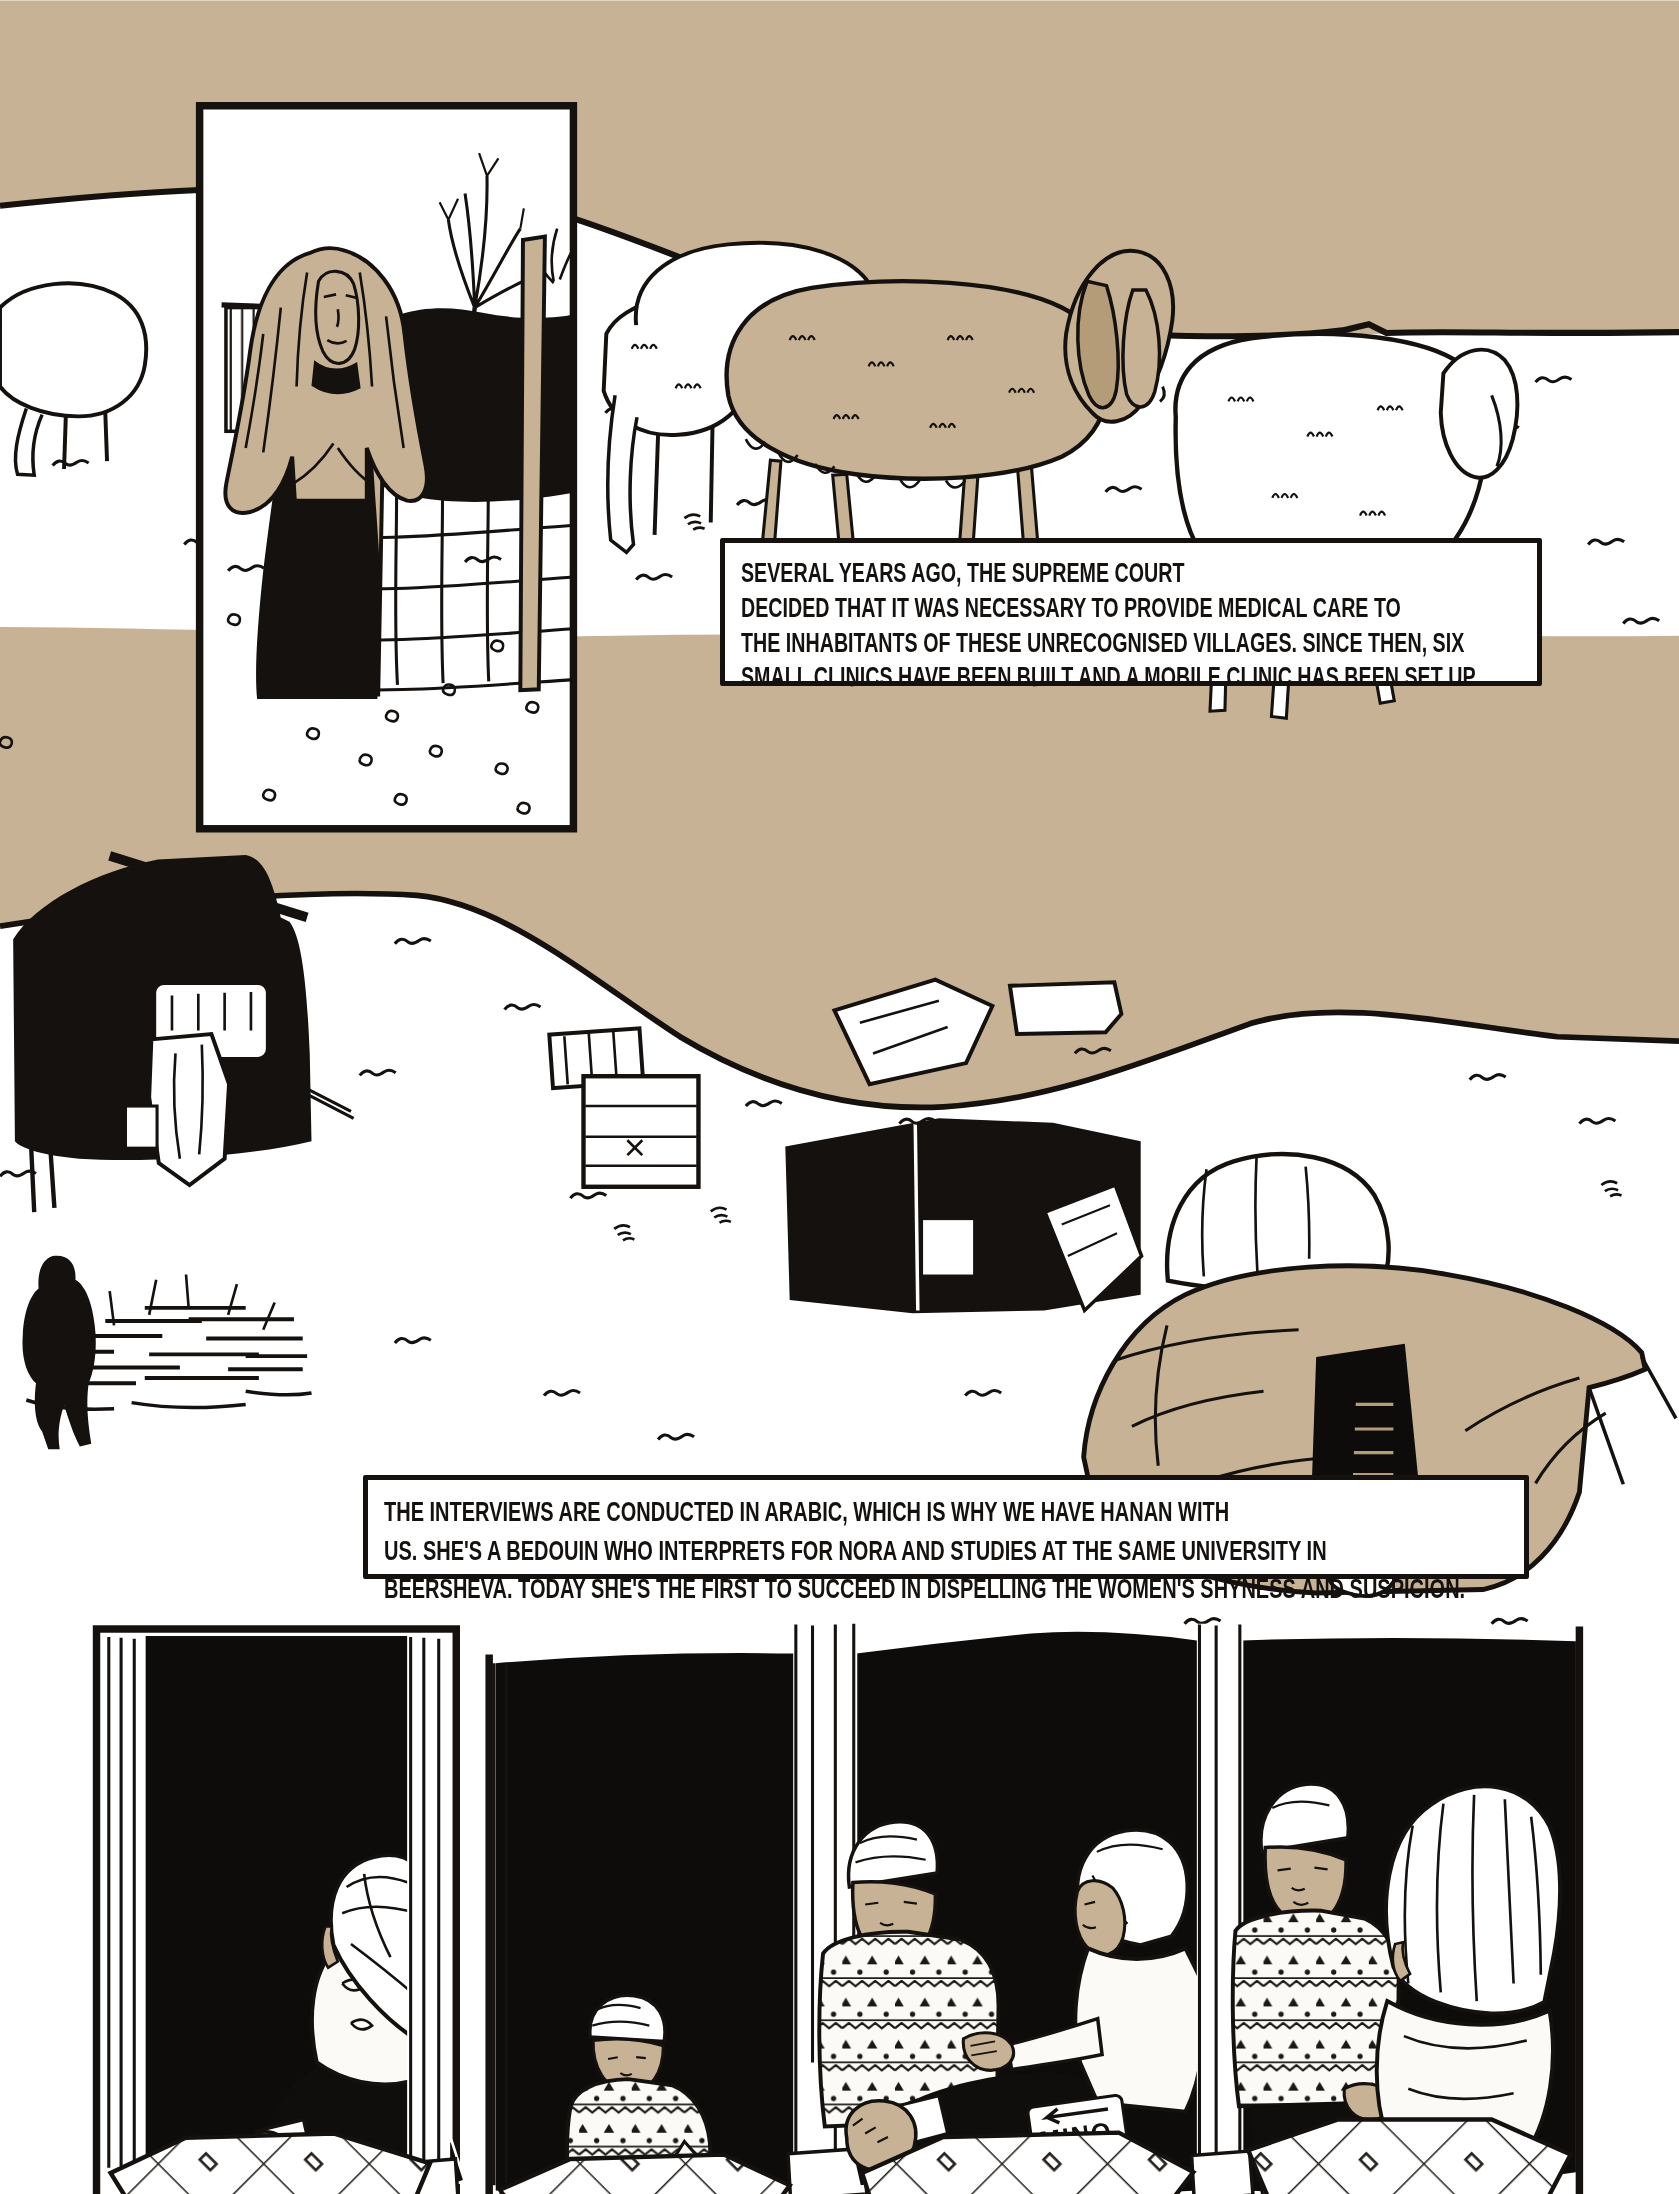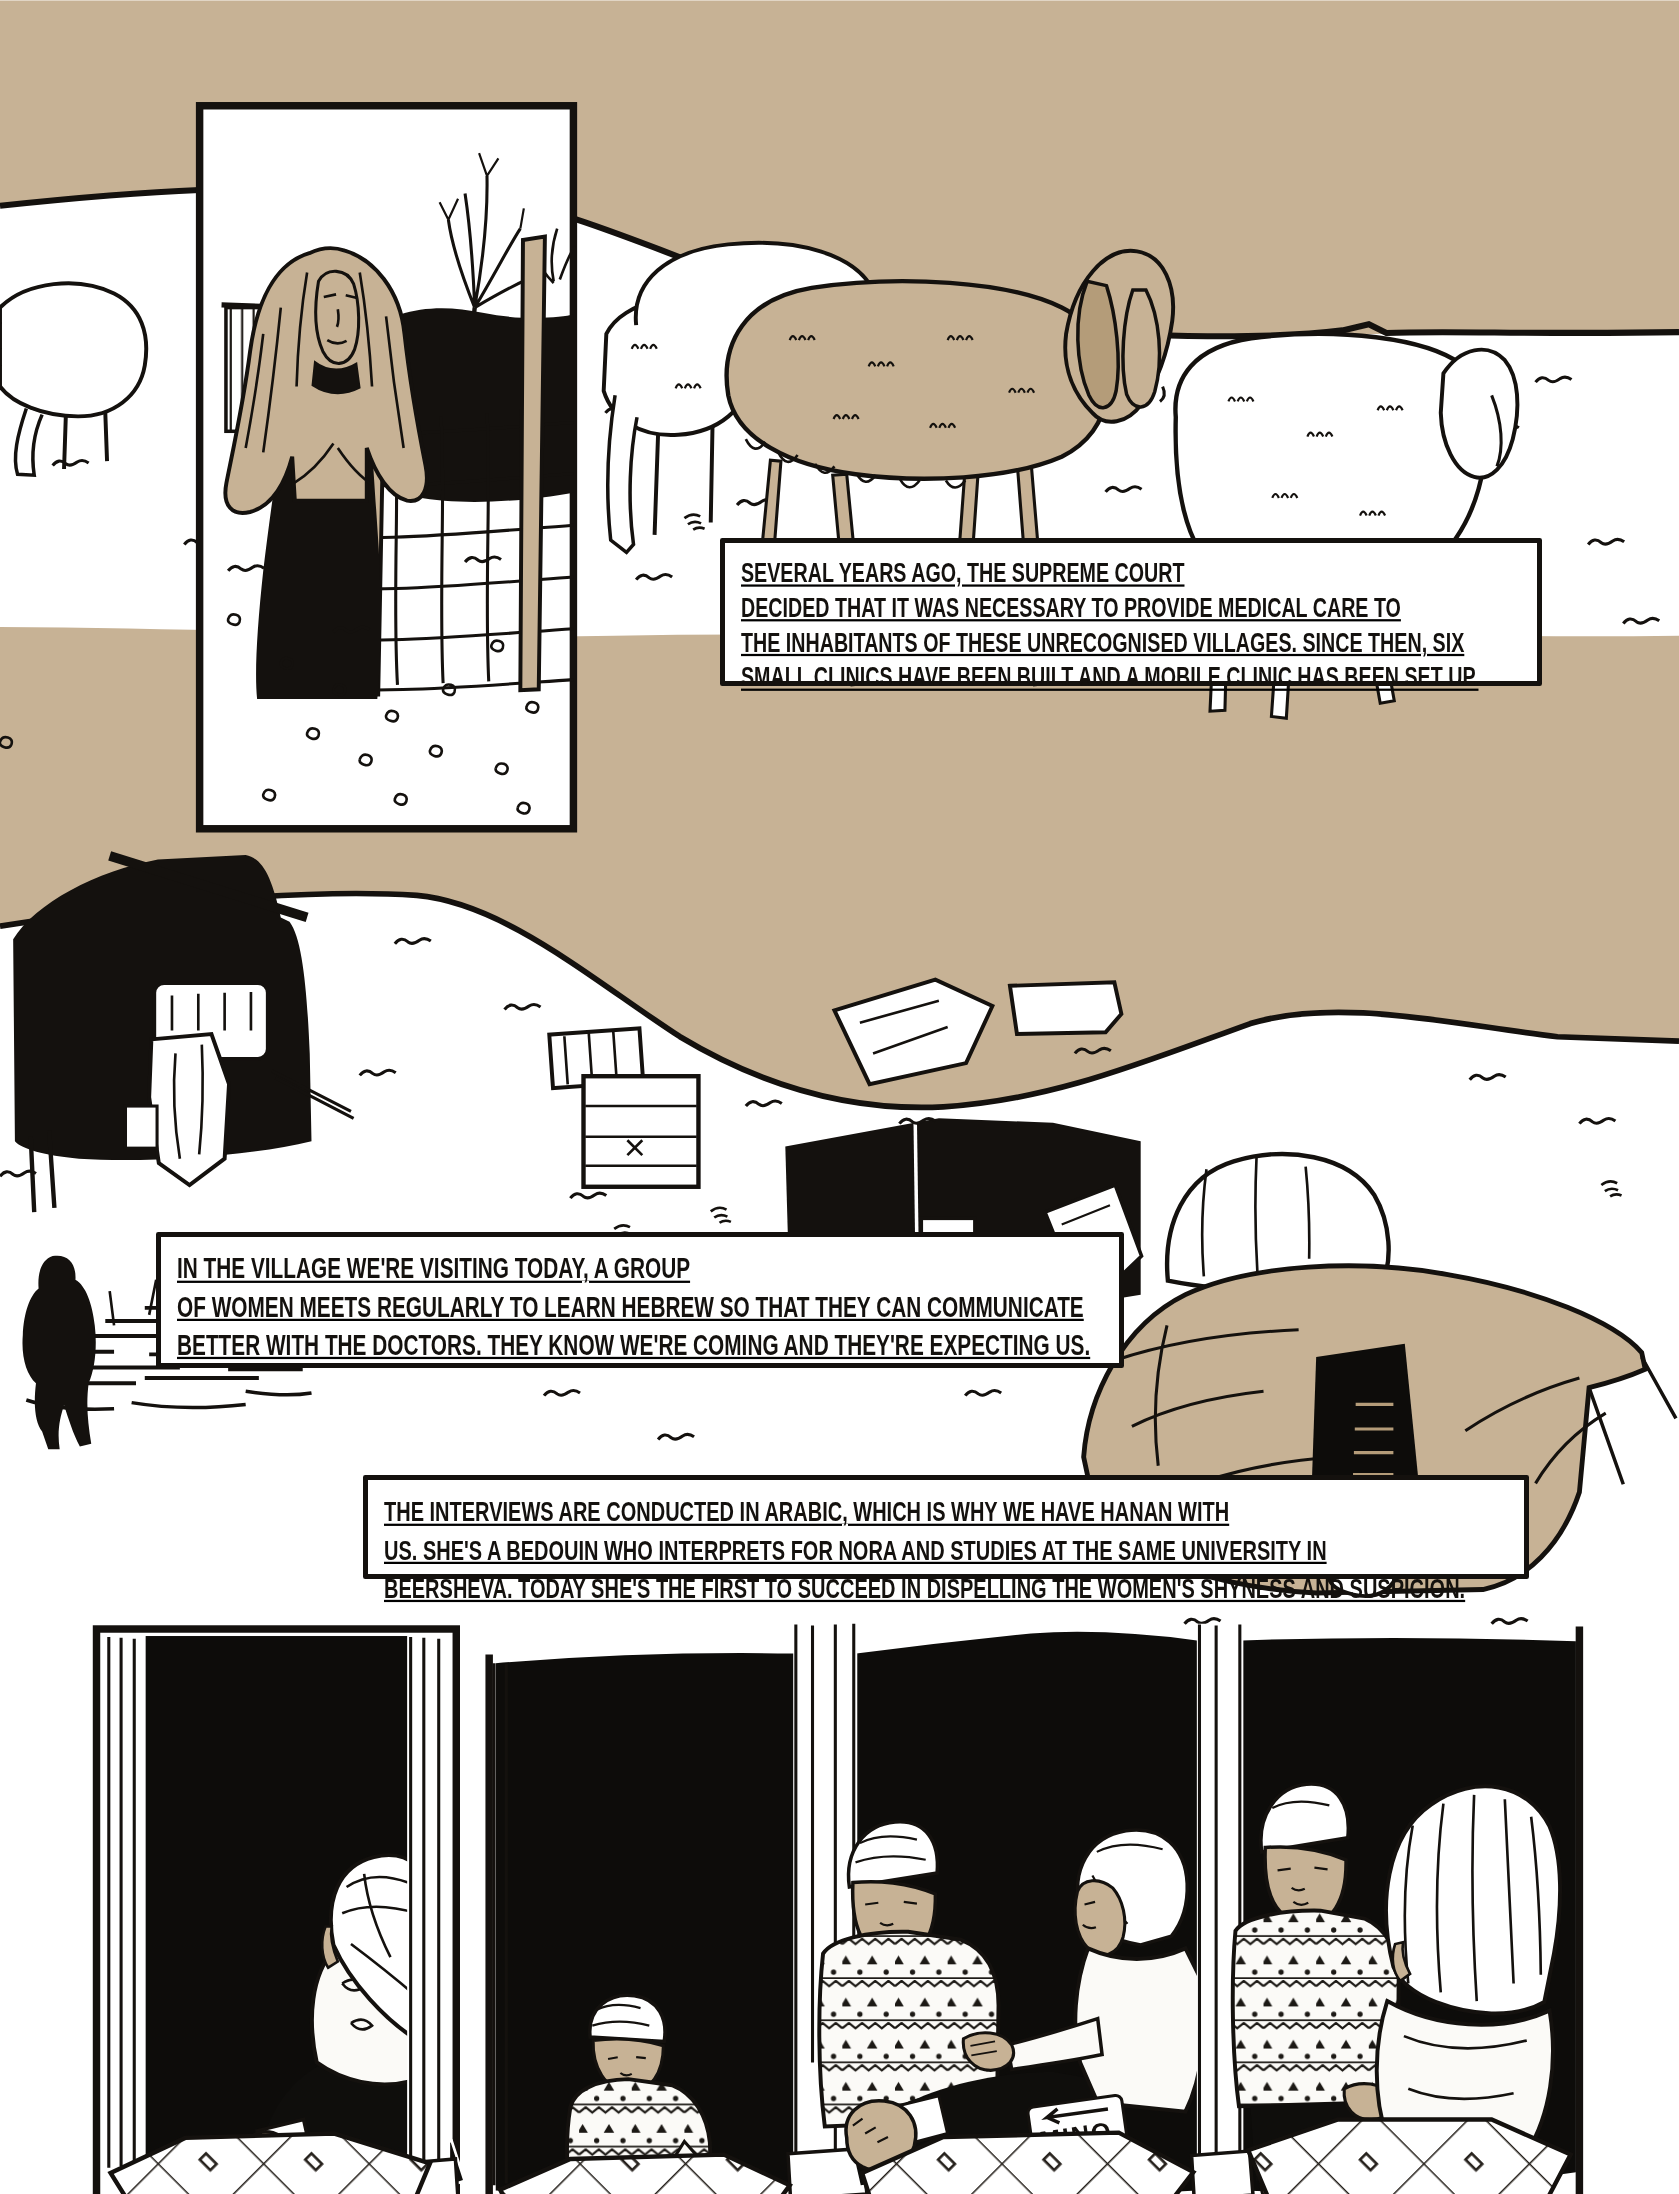--- a/index.html
+++ b/index.html
@@ -1,20 +1,20 @@
 <!DOCTYPE html>
 <html style="font-size:7px"><head>
 <meta charset="utf-8">
 <style>
   html,body{margin:0;padding:0;background:#ffffff;}
   .page{position:relative;width:1679px;height:2356px;background:#ffffff;overflow:hidden;
         font-family:"Liberation Sans",sans-serif;}
   .art{position:absolute;left:0;top:0;width:1679px;height:2356px;}
   .caption{position:absolute;box-sizing:border-box;background:#ffffff;border:5.7px solid #14110e;
-           border-radius:2.2px;z-index:5;text-decoration:underline;}
+           border-radius:2.2px;z-index:5;}
   .caption .txt{transform:scale(0.80,1.12);transform-origin:0 0;padding:11.4px 8px 0 20px;
                 font-weight:700;color:#14110e;}
   .cap-line{white-space:nowrap;}
   #cap1{left:720px;top:538px;width:822px;height:148px;}
   #cap1 .cap-line{font-size:24.6px;line-height:31px;}
   #cap2{left:156px;top:1232px;width:968px;height:136px;}
   #cap2 .cap-line{font-size:26px;line-height:34px;}
   #cap3{left:363px;top:1475px;width:1166px;height:104px;}
   #cap3 .cap-line{font-size:25px;line-height:34px;}
 </style>
@@ -494,27 +494,20 @@
 
 <div class="caption" id="cap1">
   <div class="txt">
     <div class="cap-line">SEVERAL YEARS AGO, THE SUPREME COURT</div>
     <div class="cap-line">DECIDED THAT IT WAS NECESSARY TO PROVIDE MEDICAL CARE TO</div>
     <div class="cap-line">THE INHABITANTS OF THESE UNRECOGNISED VILLAGES. SINCE THEN, SIX</div>
     <div class="cap-line">SMALL CLINICS HAVE BEEN BUILT AND A MOBILE CLINIC HAS BEEN SET UP.</div>
   </div>
 </div>
 
-<div class="caption" id="cap2">
-  <div class="txt">
-    <div class="cap-line">IN THE VILLAGE WE'RE VISITING TODAY, A GROUP</div>
-    <div class="cap-line">OF WOMEN MEETS REGULARLY TO LEARN HEBREW SO THAT THEY CAN COMMUNICATE</div>
-    <div class="cap-line">BETTER WITH THE DOCTORS. THEY KNOW WE'RE COMING AND THEY'RE EXPECTING US.</div>
-  </div>
-</div>
 
 <div class="caption" id="cap3">
   <div class="txt">
     <div class="cap-line">THE INTERVIEWS ARE CONDUCTED IN ARABIC, WHICH IS WHY WE HAVE HANAN WITH</div>
     <div class="cap-line">US. SHE'S A BEDOUIN WHO INTERPRETS FOR NORA AND STUDIES AT THE SAME UNIVERSITY IN</div>
     <div class="cap-line">BEERSHEVA. TODAY SHE'S THE FIRST TO SUCCEED IN DISPELLING THE WOMEN'S SHYNESS AND SUSPICION.</div>
   </div>
 </div>
 
 </div>

